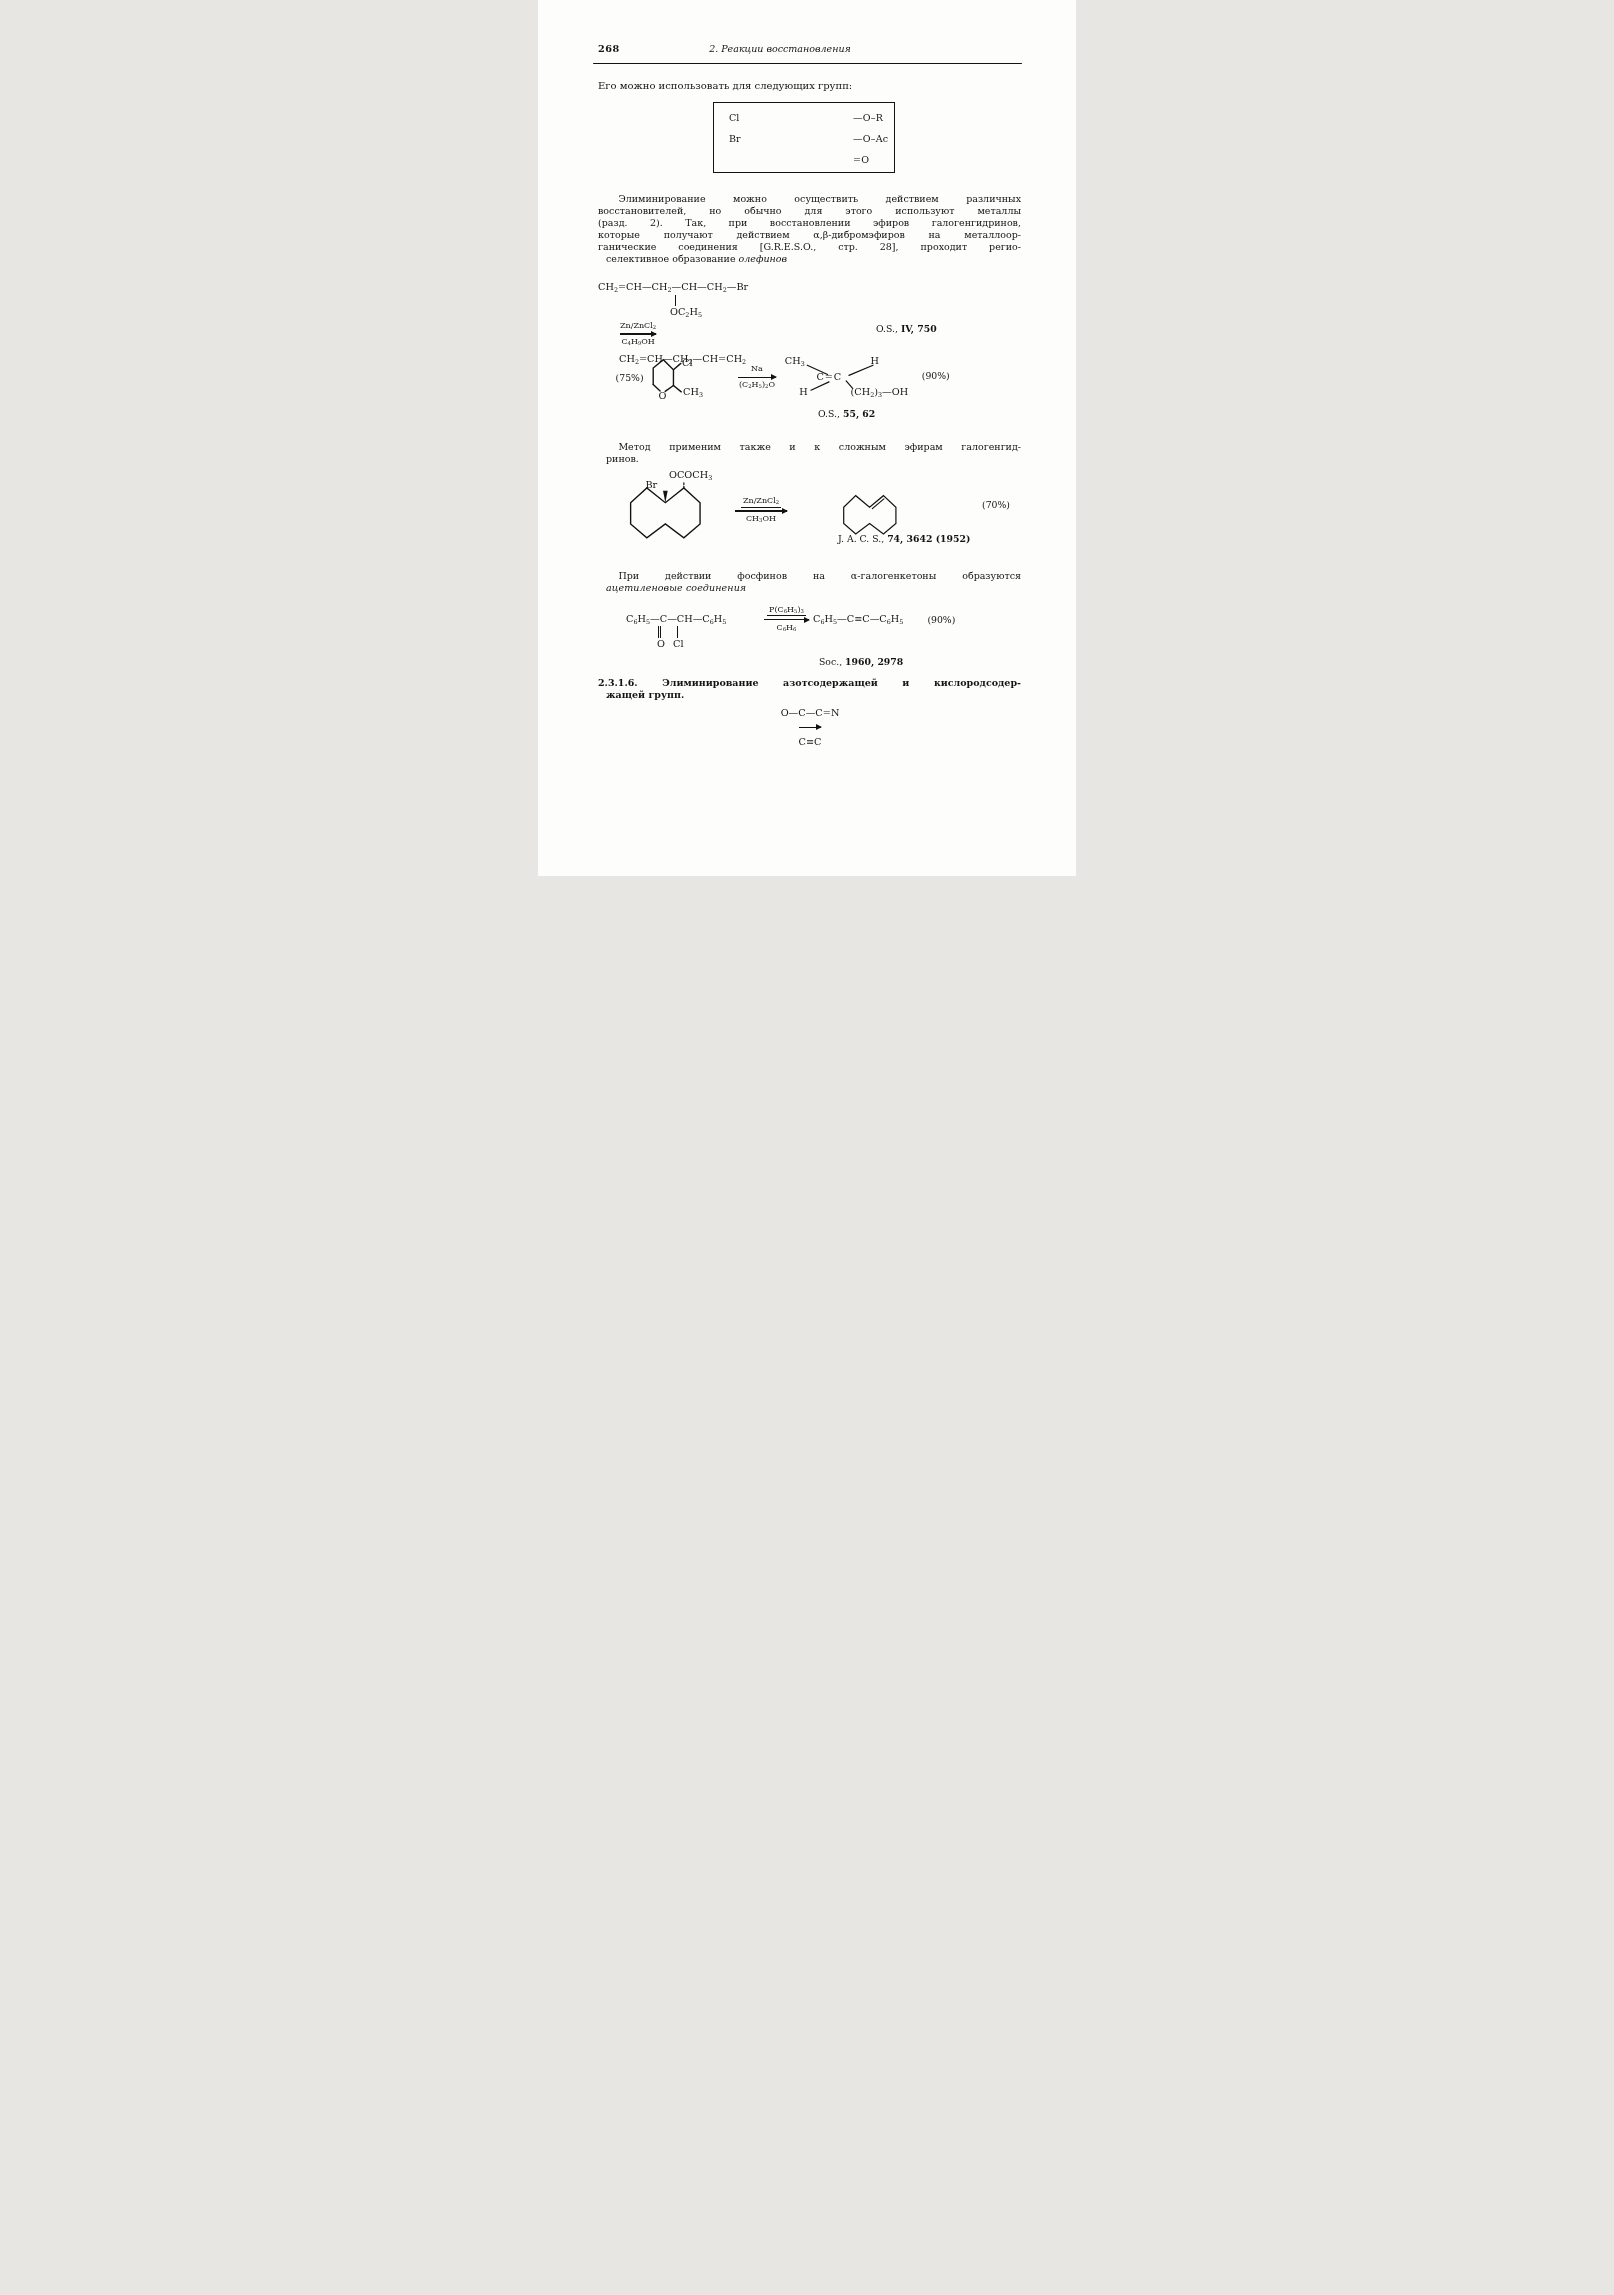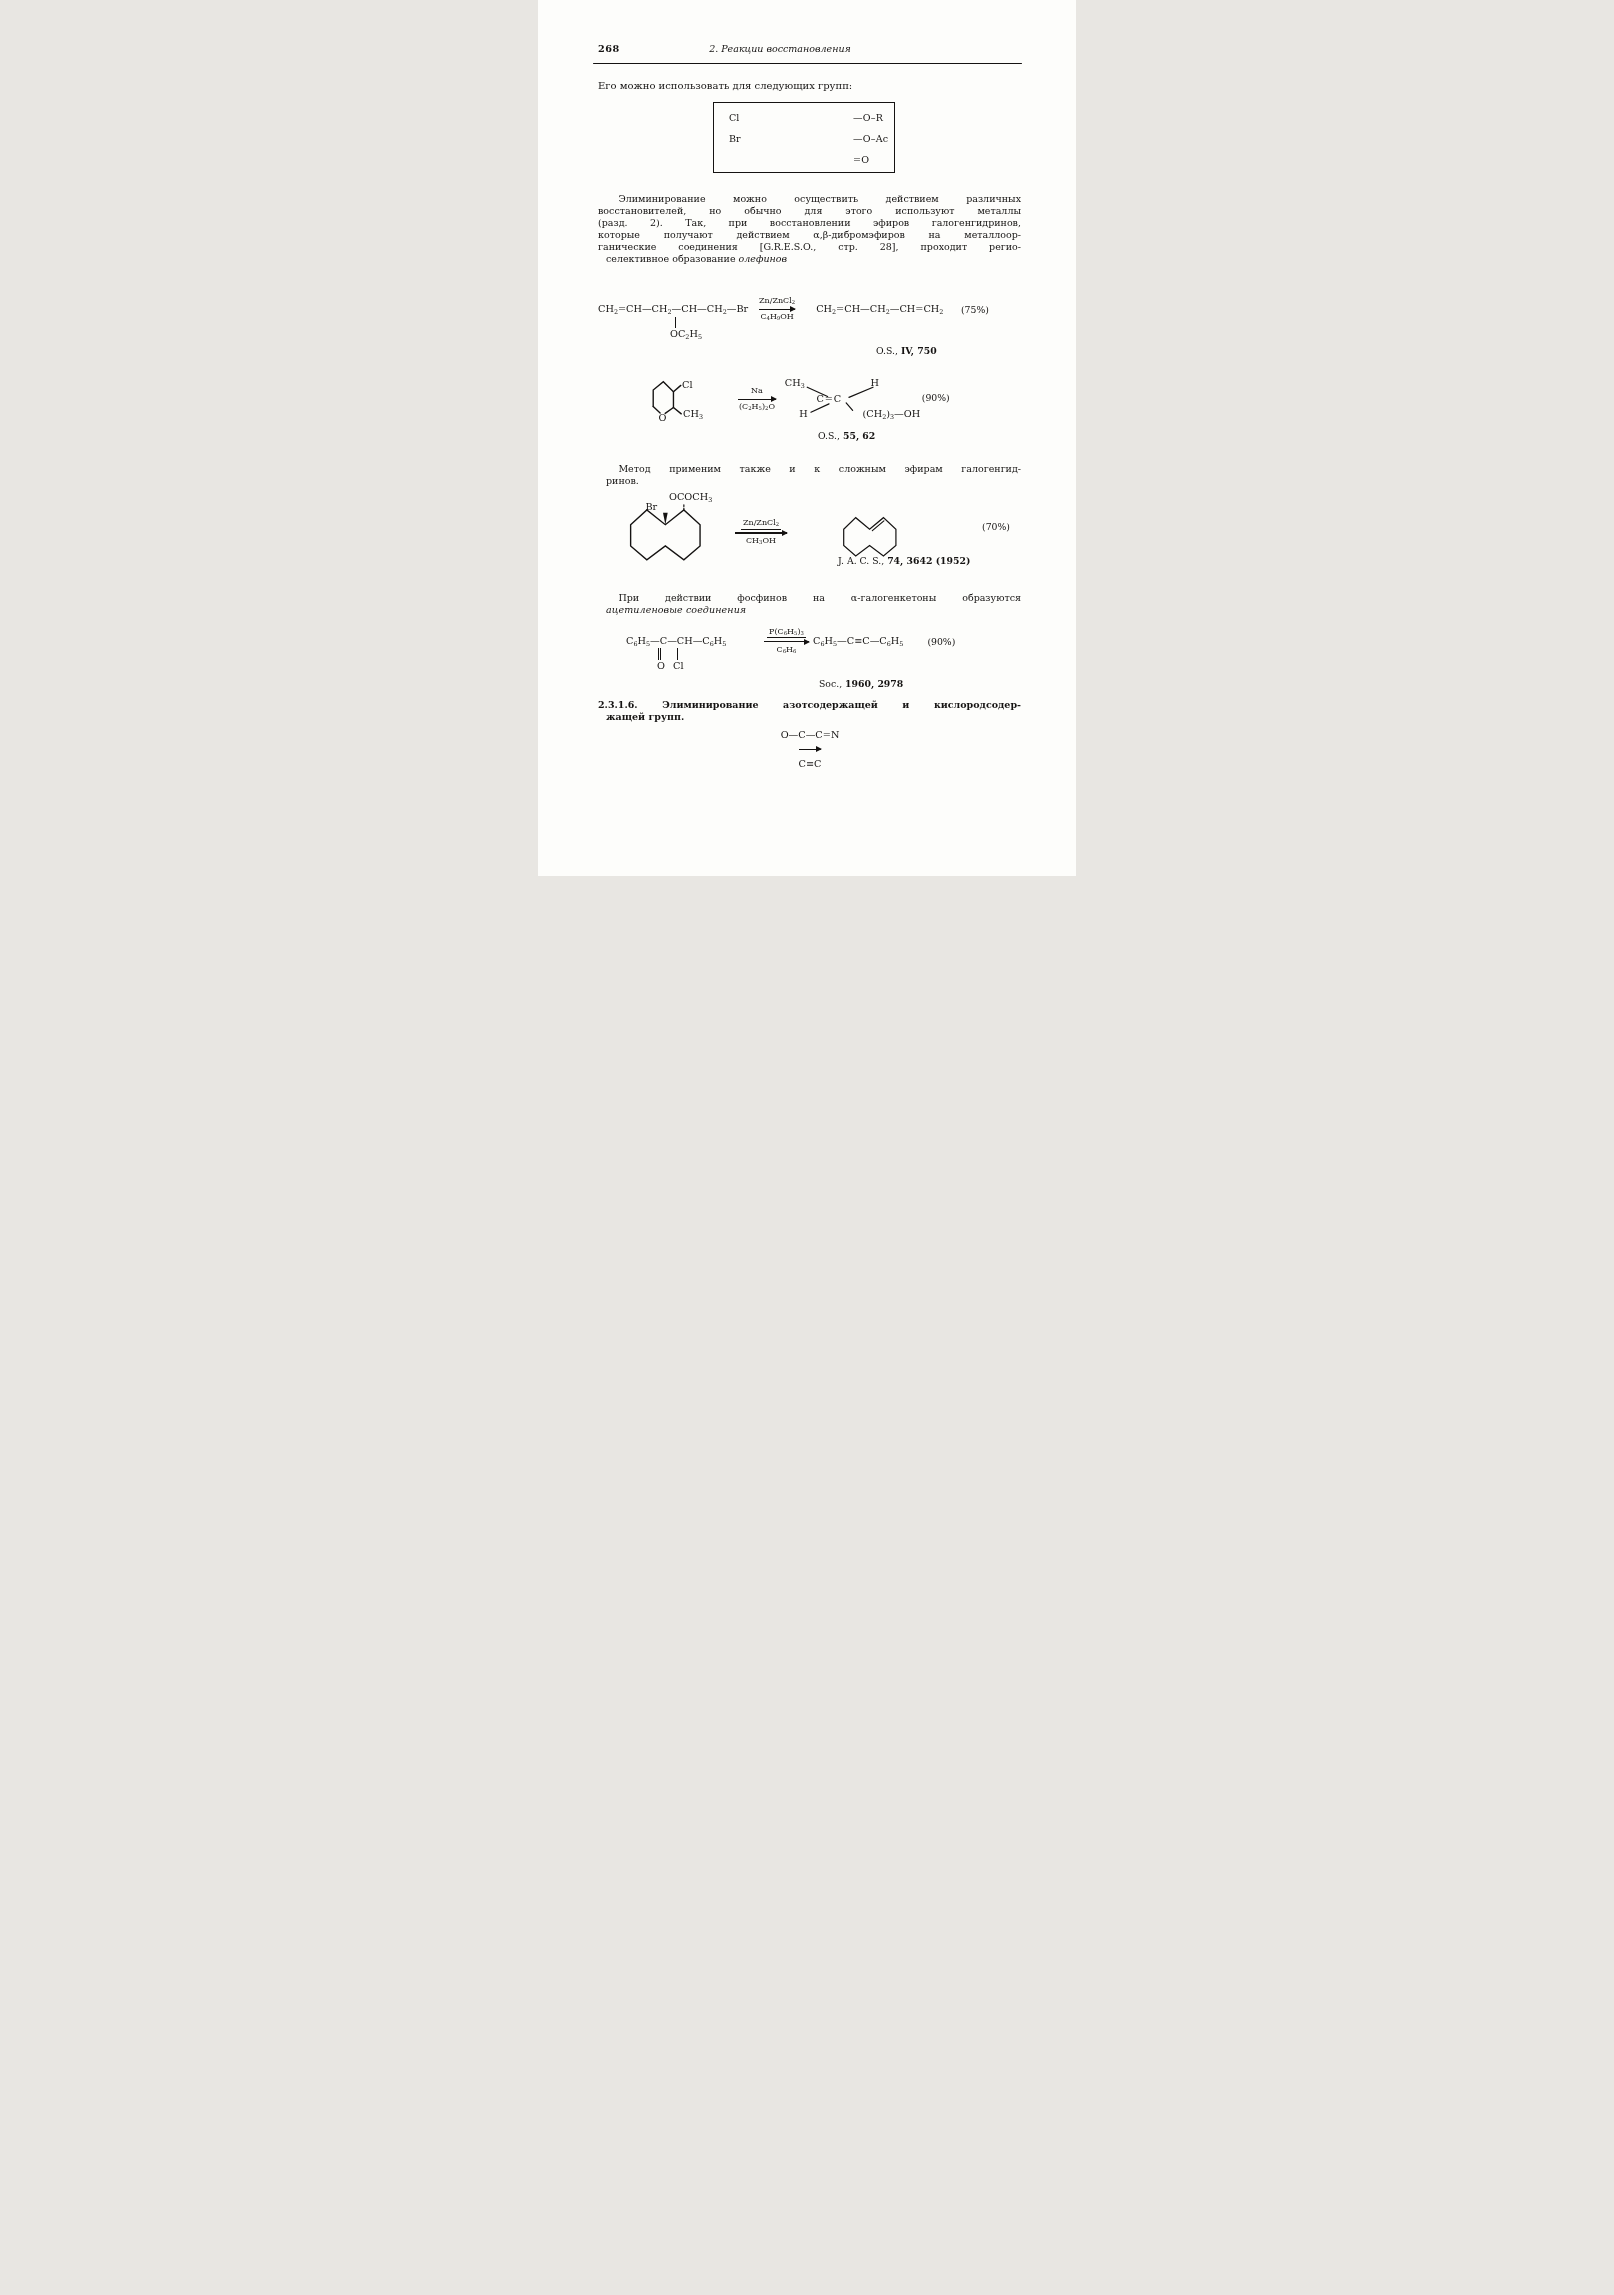--- a/index.html
+++ b/index.html
@@ -57,21 +57,21 @@
   }
   .struct{position:relative;flex-shrink:0;}
   .sbond{position:absolute;width:1.2px;background:#151312;}
   .dbond{position:absolute;width:3.2px;border-left:1.2px solid #151312;border-right:1.2px solid #151312;box-sizing:border-box;}
   .slabel{position:absolute;white-space:nowrap;}
 
   .refline{font-size:9.3px;margin:0;}
   .refline b{font-weight:700;}
 
   
-  .rxn1{margin-top:31px;height:46px;}
+  .rxn1{margin-top:9px;height:46px;flex-direction:column;}
   .rxn1 .reactant{width:139px;padding-top:6.5px;height:40px;}
   .rxn1 .arrowblk{margin-left:22px;}
   .rxn1 .prod{margin-left:21px;padding-top:6.5px;}
   .rxn1 .yield{margin-left:17.6px;padding-top:7.4px;}
   .ref1{margin:2.8px 0 0 278px;}
 
   
   .rxn2{margin-top:14px;height:55px;}
   .ring6{width:58px;height:46px;margin-left:43px;margin-top:7.4px;}
   .rxn2 .arrowblk{margin-left:39px;padding-top:16px;}
@@ -179,21 +179,21 @@
       <svg width="130" height="44" viewBox="0 0 280 95">
         <line class="bondthin" x1="52" y1="22" x2="96" y2="42"></line>
         <line class="bondthin" x1="194" y1="22" x2="142" y2="44"></line>
         <line class="bondthin" x1="60" y1="76" x2="99" y2="58"></line>
         <line class="bondthin" x1="150" y1="72" x2="136" y2="56"></line>
       </svg>
       <span class="slabel fml" style="left:2.3px;top:0;">CH<sub>3</sub></span>
       <span class="slabel fml" style="left:88px;top:0;">H</span>
       <span class="slabel fml" style="left:34px;top:16px;letter-spacing:0.9px;">C=C</span>
       <span class="slabel fml" style="left:16.7px;top:31px;">H</span>
-      <span class="slabel fml" style="left:80px;top:31px;">(CH<sub>2</sub>)<sub>3</sub>—OH</span>
+      <span class="slabel fml" style="left:68px;top:31px;">(CH<sub>2</sub>)<sub>3</sub>—OH</span>
     </div>
     <span class="yield">(90%)</span>
   </div>
   <div class="refline ref2"><span>O.S., </span><b>55, 62</b></div>
 
   <div class="para para2">
     <div class="jline indent">Метод применим также и к сложным эфирам галогенгид-</div>
     <div class="lastline">ринов.</div>
   </div>
 

